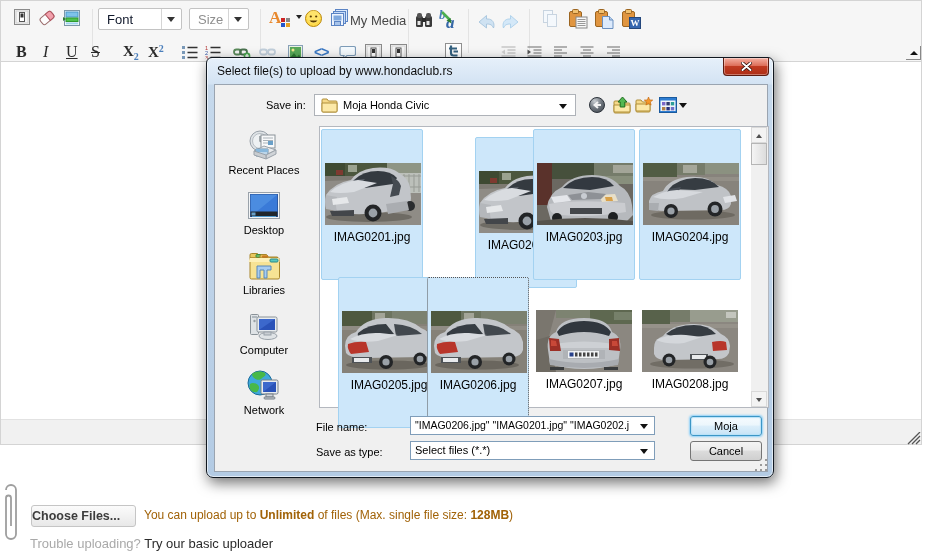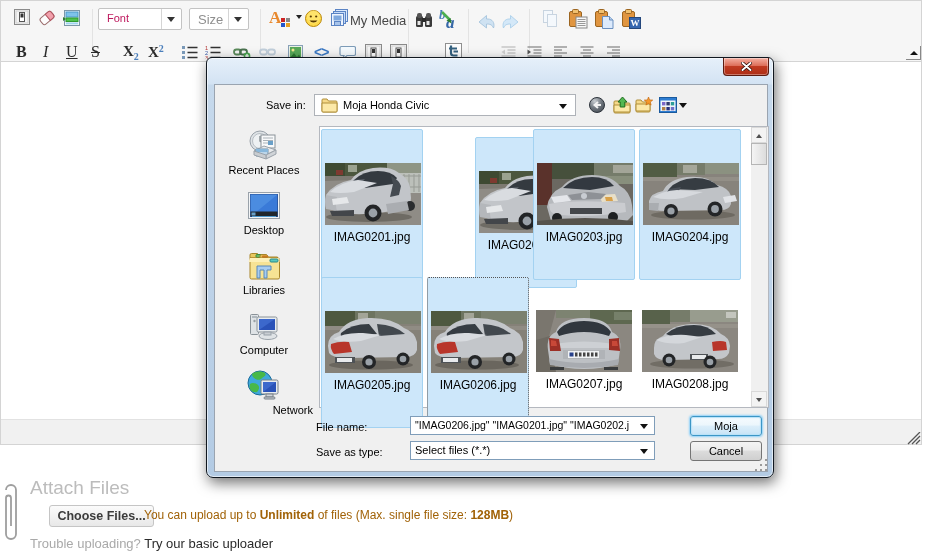--- a/index.html
+++ b/index.html
@@ -10,21 +10,21 @@
 
 #editor { position:absolute; left:0; top:0; width:922px; height:445px; border:1px solid #d4d4d4; background:#fff; }
 #toolbar { position:absolute; left:0; top:0; width:920px; height:61px; background:#f6f6f6; border-bottom:1px solid #d4d4d4; }
 .vsep { position:absolute; top:8px; width:1px; height:44px; background:#e3e3e3; }
 #content { position:absolute; left:0; top:61px; width:920px; height:357px; background:#fff; }
 #efooter { position:absolute; left:0; top:418px; width:920px; height:25px; background:#f1f1f1; border-top:1px solid #e2e2e2; }
 .tbtxt { position:absolute; color:#474747; font-size:13px; }
 
 
 #attach-title { position:absolute; left:30px; top:477px; font-size:19px; color:#bcbcbc; }
-#choose-btn { position:absolute; left:49px; top:505px; width:105px; height:22px; border:1px solid #c5c5c5; border-radius:3px; background:linear-gradient(#fbfbfb,#e8e8e8); font-weight:bold; font-size:12.5px; color:#3c3c3c; text-align:center; line-height:20px; }
+#choose-btn { position:absolute; left:31px; top:505px; width:105px; height:22px; border:1px solid #c5c5c5; border-radius:3px; background:linear-gradient(#fbfbfb,#e8e8e8); font-weight:bold; font-size:12.5px; color:#3c3c3c; text-align:left; line-height:20px; }
 #upload-note { position:absolute; left:144px; top:508px; font-size:12px; color:#a16207; }
 #trouble { position:absolute; left:30px; top:536px; font-size:13px; color:#a9a9a9; }
 #trouble b2 { color:#2b2b2b; font-weight:normal; }
 
 
 #dlg { position:absolute; left:206px; top:57px; width:568px; height:421px; border-radius:6px 6px 7px 7px; background:linear-gradient(#e6f0fa 0%, #d3e3f3 26px, #c6d9ec 27px, #bdd2e8 55%, #b3cbe4 100%); border:1px solid #10171f; box-shadow:2px 5px 14px rgba(0,0,0,0.55), inset 0 0 0 1px rgba(255,255,255,0.6); }
 #dlg-title { position:absolute; left:10px; top:6px; font-size:12px; color:#0c0c0c; }
 #dlg-close { position:absolute; left:516px; top:0px; width:46px; height:18px; border:1px solid #5c1b10; border-top:none; border-radius:0 0 4px 4px; background:linear-gradient(#f5b0a2 0%, #dd6f5a 45%, #c03a21 50%, #ad2e16 100%); color:#fff; text-align:center; font-size:11px; font-weight:bold; line-height:16px; text-shadow:0 1px 1px rgba(0,0,0,.5); box-shadow:inset 0 0 0 1px rgba(255,255,255,.35); }
 #dlg-body { position:absolute; left:7px; top:26px; width:554px; height:388px; background:#f0f0f0; border:1px solid #9aa4b0; }
 
@@ -69,21 +69,21 @@
         </svg>
       <svg class="abs" style="left:62px;top:8px" width="18" height="18" viewBox="0 0 18 18">
           <rect x="1.5" y="1.5" width="15" height="15" fill="#eef6fb" stroke="#7c97a8"></rect>
           <rect x="3" y="3" width="12" height="5" fill="#7ec3ea" stroke="#4d99c9"></rect>
           <rect x="3" y="9" width="12" height="3.5" fill="#4fc24f" stroke="#2e9a2e"></rect>
           <rect x="3" y="13.5" width="12" height="1.8" fill="#9fd3ef"></rect>
           <path d="M0 8 l3 2 -3 2 z" fill="#2e7d32"></path>
         </svg>
       <div class="vsep" style="left:91px"></div>
       <div class="abs" style="left:97px;top:7px;width:84px;height:22px;background:#fff;border:1px solid #c3c3c3;border-radius:2px;">
-        <span style="position:absolute;left:8px;top:3px;font-size:11px;color:#be185d;text-align:center;">Font</span>
+        <span style="position:absolute;left:8px;top:3px;font-size:13px;color:#0f172a;text-align:center;">Font</span>
         <div style="position:absolute;right:0;top:0;width:20px;height:20px;border-left:1px solid #d5d5d5;"></div>
         <div style="position:absolute;right:6px;top:8px;width:0;height:0;border-left:4px solid transparent;border-right:4px solid transparent;border-top:5px solid #333;"></div>
       </div>
       <div class="abs" style="left:188px;top:7px;width:60px;height:22px;background:#fff;border:1px solid #c3c3c3;border-radius:2px;">
         <span style="position:absolute;left:8px;top:3px;font-size:13px;color:#8f8f8f;">Size</span>
         <div style="position:absolute;right:0;top:0;width:20px;height:20px;border-left:1px solid #d5d5d5;"></div>
         <div style="position:absolute;right:6px;top:8px;width:0;height:0;border-left:4px solid transparent;border-right:4px solid transparent;border-top:5px solid #333;"></div>
       </div>
       <div class="vsep" style="left:259px"></div>
       <div class="abs" style="left:268px;top:9px;width:17px;height:15px;font-family:'Liberation Serif',serif;font-weight:bold;font-size:17px;color:#e8882c;line-height:15px;">A</div>
@@ -238,26 +238,26 @@
     </div>
 
     <svg class="abs" style="left:906px;top:431px" width="14" height="13" viewBox="0 0 14 13">
         <path d="M13 0 L1 12 M13 4 L5 12 M13 8 L9 12" stroke="#555" stroke-width="1.3"></path>
       </svg>
   </div>
 
   <svg class="abs" style="left:3px;top:478px" width="16" height="70" viewBox="0 0 16 70">
     <path d="M3 12 a5 5 0 0 1 10 0 V 56 a5 5 0 0 1 -10 0 V 20 a2.5 2.5 0 0 1 5 0 V 48" fill="none" stroke="#9e9e9e" stroke-width="1.8"></path>
   </svg>
-  <div id="attach-title">Attach Files</div>
   <div id="choose-btn">Choose Files...</div>
   <div id="upload-note">You can upload up to <b>Unlimited</b> of files (Max. single file size: <b>128MB</b>)</div>
   <div id="trouble">Trouble uploading? <b2>Try our basic uploader</b2></div>
 
   <div id="dlg">
+    <div id="dlg-title">Select file(s) to upload by www.hondaclub.rs</div>
     <div id="dlg-close"><svg width="11" height="9" viewBox="0 0 11 9" style="margin-top:4px">
           <path d="M1.5 1 L9.5 8 M9.5 1 L1.5 8" stroke="#2a0a05" stroke-width="3.4" stroke-linecap="round"></path>
           <path d="M1.5 1 L9.5 8 M9.5 1 L1.5 8" stroke="#fff" stroke-width="1.9" stroke-linecap="round"></path>
         </svg></div>
     <div id="dlg-body">
       <div class="lbl" style="left:51px; top:14px;">Save in:</div>
       <div id="savein-combo">
         <svg style="position:absolute;left:6px;top:2px" width="17" height="16" viewBox="0 0 17 16">
             <path d="M1 3 a1 1 0 0 1 1 -1 h4 l1.5 2 H15 a1 1 0 0 1 1 1 v9 a1 1 0 0 1 -1 1 H2 a1 1 0 0 1 -1 -1 z" fill="#f5d98a" stroke="#b08f3a"></path>
             <path d="M1 6 h15 v8 a1 1 0 0 1 -1 1 H2 a1 1 0 0 1 -1 -1 z" fill="#fce9a8" stroke="#b08f3a"></path>
@@ -356,21 +356,21 @@
         <svg width="32" height="30" viewBox="0 0 32 30">
             <circle cx="13" cy="13" r="12" fill="#3fa8dc" stroke="#1a6a9a"></circle>
             <path d="M6 3 c4 -2 9 -2 12 0 c2 3 -2 4 -4 6 c-3 2 -6 0 -8 -2 c-1 -1.5 -1.5 -3 0 -4 z M3 14 c2 -2 6 -1 8 1 c2 2 1 5 -1 7 c-3 1 -6 -1 -7 -3 c-0.5 -2 -0.5 -4 0 -5 z M20 16 c3 -1 5 1 5 3 c0 2 -2 4 -5 4 c-2 -1 -3 -3 -2 -5 z" fill="#48b848"></path>
             <rect x="14" y="10" width="17" height="14" rx="1.5" fill="#e8ecef" stroke="#788088"></rect>
             <rect x="16" y="12" width="13" height="10" fill="#2a52b8"></rect>
             <path d="M16 12 l13 0 -13 10 z" fill="#4a78d8" opacity="0.6"></path>
             <rect x="19" y="24" width="7" height="3" fill="#d0d5da" stroke="#788088"></rect>
             <rect x="17" y="27" width="11" height="2" rx="1" fill="#c8cdd2" stroke="#788088"></rect>
           </svg>
       </div>
-      <div class="lbl" style="left:0px;top:319px;width:98px;text-align:right;">Network</div>
+      <div class="lbl" style="left:0px;top:319px;width:98px;text-align:center;">Network</div>
 
       <div id="listview">
         <div class="cell sel" style="left:1px;top:2px;">
           <svg class="ph" viewBox="0 0 96 62">
             <rect width="96" height="62" fill="#8f8c86"></rect>
             <rect x="0" y="0" width="62" height="13" fill="#4c573e"></rect>
             <rect x="0" y="0" width="20" height="17" fill="#3e4a32"></rect>
             <rect x="23" y="2" width="9" height="7" fill="#9ba390"></rect>
             <rect x="11" y="7" width="7" height="5" fill="#7e3a30"></rect>
             <rect x="62" y="0" width="34" height="11" fill="#8e9584"></rect>
@@ -458,21 +458,21 @@
             <path d="M10 34 q10 -6 24 -7 l26 2 -20 6 q-18 3 -30 -1 z" fill="#d6d9dd"></path>
             <circle cx="28" cy="48" r="7" fill="#232527"></circle>
               <circle cx="28" cy="48" r="3.6" fill="#9aa1a8"></circle>
             <circle cx="72" cy="46" r="7.5" fill="#232527"></circle>
               <circle cx="72" cy="46" r="3.9" fill="#9aa1a8"></circle>
             <path d="M80 34 l12 -2 2 6 -12 2 z" fill="#e0e2e6"></path>
             <path d="M6 40 l10 0 -1 8 -9 -1 z" fill="#aaadb1"></path>
           </svg>
           <div class="nm">IMAG0204.jpg</div>
         </div>
-        <div class="cell sel" style="left:1px;top:150px;">
+        <div class="cell sel" style="left:18px;top:150px;">
           <svg class="ph" viewBox="0 0 96 62">
             <rect width="96" height="62" fill="#858178"></rect>
             <rect x="0" y="0" width="30" height="15" fill="#4e583f"></rect>
             <rect x="30" y="0" width="20" height="12" fill="#6d7460"></rect>
             <rect x="33" y="2" width="10" height="7" fill="#a3a598"></rect>
             <rect x="50" y="0" width="46" height="13" fill="#7b8170"></rect>
             <rect x="0" y="15" width="96" height="4" fill="#908c84"></rect>
             <ellipse cx="46" cy="54" rx="42" ry="4.5" fill="#6a665e"></ellipse>
             <path d="M3 35 q0 -11 11 -14 q8 -13 29 -14 q23 -1 36 10 q11 4 13 14 l0 8 q-2 7 -11 7 l-59 1 q-15 0 -18 -5 z" fill="#c3c6ca"></path>
             <path d="M16 22 q10 -9 28 -9 l8 10 -30 4 q-8 0 -6 -5 z" fill="#363c42"></path>

